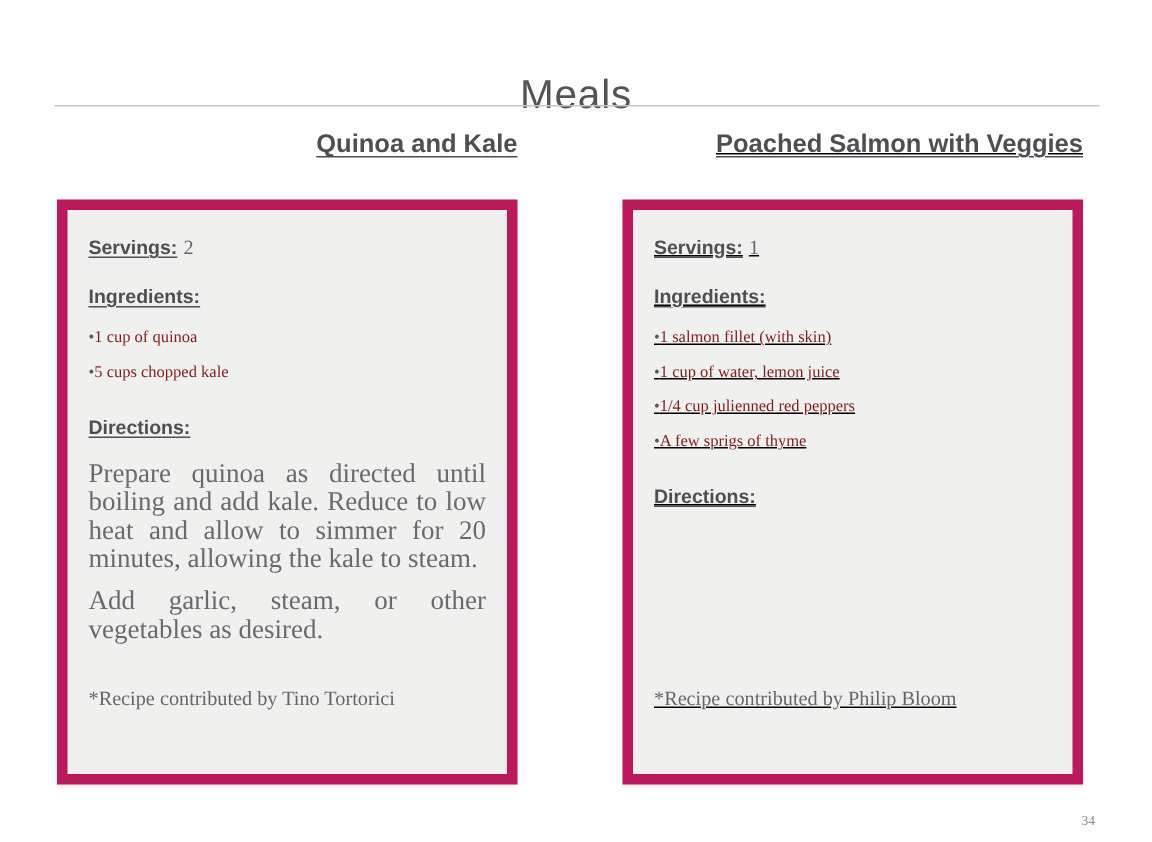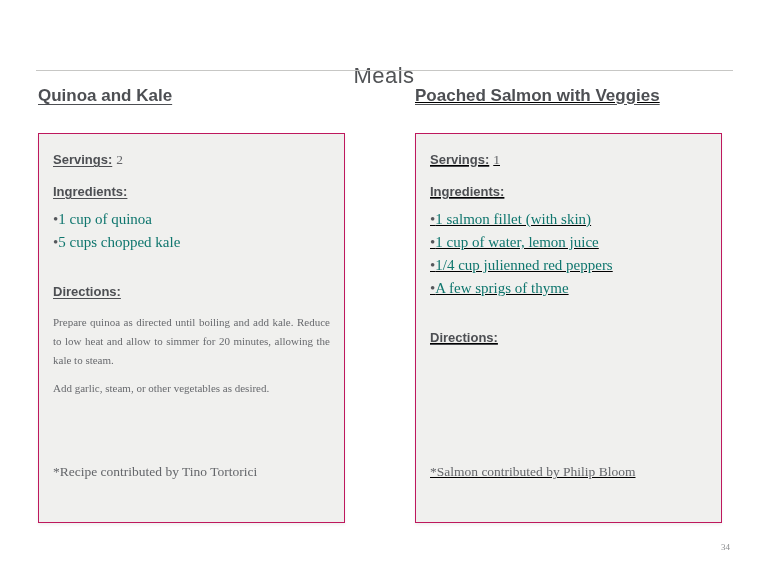--- a/index.html
+++ b/index.html
@@ -9,25 +9,25 @@
   }
   body {
     width: 768px;
     height: 561px;
     position: relative;
     overflow: hidden;
     font-family: "Liberation Sans", sans-serif;
   }
   .page-title {
     position: absolute;
-    top: 48px;
+    top: 30px;
     left: 0;
     width: 768px;
     text-align: center;
-    font-size: 22px;
+    font-size: 27px;
     font-weight: 400;
     letter-spacing: 0.5px;
     color: #515356;
   }
   .title-rule {
     position: absolute;
     top: 70px;
     left: 36px;
     width: 697px;
     border: none;
@@ -35,34 +35,34 @@
     margin: 0;
   }
   .recipe-col {
     position: absolute;
     top: 86px;
     width: 307px;
   }
   .recipe-col.left  { left: 38px; }
   .recipe-col.right { left: 415px; text-decoration: underline; }
   .recipe-title {
-    text-align: left;
+    text-align: right;
     font-size: 17px;
     font-weight: 700;
     color: #4d4f53;
     text-decoration: underline;
     text-underline-offset: 3px;
     margin: 0 0 27px 0;
     line-height: 20px;
   }
   .recipe-card {
     box-sizing: border-box;
     height: 390px;
     background: #f0f0ee;
-    border: 1px solid #be185d;
+    border: 7px solid #be185d;
     box-shadow: 0 2px 3px rgba(0,0,0,0.06);
     padding: 14px;
     display: flex;
     flex-direction: column;
   }
   .label {
     font-family: "Liberation Sans", sans-serif;
     font-weight: 700;
     font-size: 13px;
     color: #4d4f53;
@@ -77,36 +77,36 @@
     color: #64666a;
     text-decoration: none;
     margin-left: 4px;
   }
   .ingredients-label { display: block; margin-top: 16px; }
   .ingredient-list {
     list-style: none;
     margin: 12px 0 0 0;
     padding: 0;
     font-family: "Liberation Serif", serif;
-    font-size: 15px;
-    color: #0f766e;
+    font-size: 11px;
+    color: #7f1d1d;
   }
   .ingredient-list li {
     margin-bottom: 9px;
     line-height: 14px;
   }
   .ingredient-list li::before {
     content: "\2022 ";
     color: #55575b;
   }
-  .directions-label { display: block; margin-top: 26px; }
+  .directions-label { display: block; margin-top: 13px; }
   .directions-text {
     margin-top: 13px;
     font-family: "Liberation Serif", serif;
-    font-size: 11px;
+    font-size: 18px;
     color: #686a6e;
   }
   .directions-text p {
     margin: 0 0 9px 0;
     line-height: 19px;
     text-align: justify;
   }
   .footnote {
     margin-top: auto;
     margin-bottom: 28px;
@@ -156,17 +156,17 @@
       <span class="label">Servings:</span><span class="servings-value">1</span>
     </div>
     <span class="label ingredients-label">Ingredients:</span>
     <ul class="ingredient-list">
         <li>1 salmon fillet (with skin)</li>
         <li>1 cup of water, lemon juice</li>
         <li>1/4 cup julienned red peppers</li>
         <li>A few sprigs of thyme</li>
       </ul>
     <span class="label directions-label">Directions:</span>
-    <div class="footnote">*Salmon contributed by Philip Bloom</div>
+    <div class="footnote">*Recipe contributed by Philip Bloom</div>
   </div>
 </section>
 
 <div class="page-number">34</div>
 
 </body></html>

